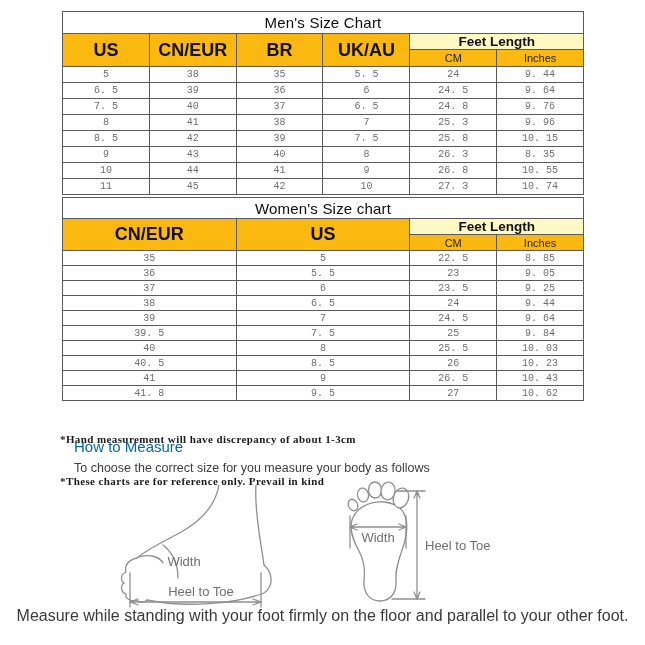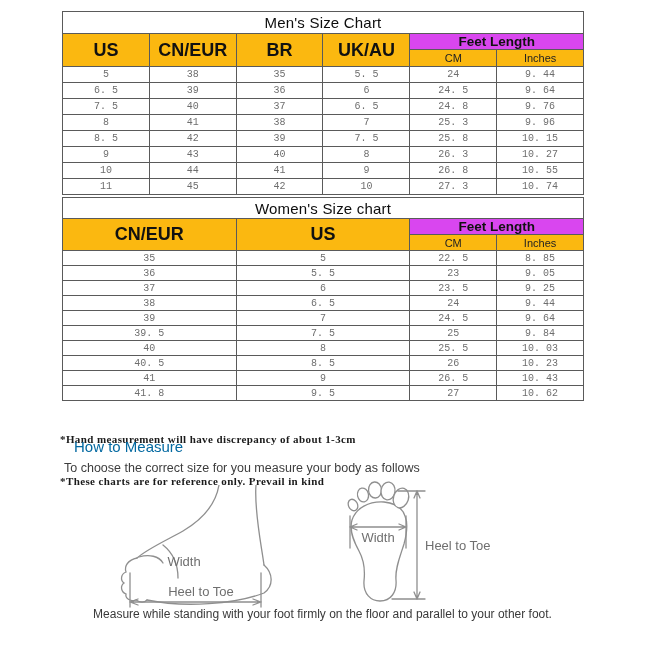--- a/index.html
+++ b/index.html
@@ -4,44 +4,44 @@
 <style>
   html,body{margin:0;padding:0;background:#ffffff;}
   .canvas{position:relative;width:645px;height:645px;background:#ffffff;overflow:hidden;
           font-family:"Liberation Sans",sans-serif;}
 
   
   table.size-table{position:absolute;left:62px;width:522px;border-collapse:collapse;table-layout:fixed;}
   table.size-table td, table.size-table th{border:1px solid #5a5a5a;text-align:center;vertical-align:middle;padding:0;overflow:hidden;}
   .title-cell{background:#ffffff;font-weight:normal;font-size:15px;color:#0d0d0d;letter-spacing:.2px;}
   th.main-head{background:#fbb810;font-weight:bold;font-size:18px;color:#111;}
-  th.feet-head{background:#d946ef;font-weight:bold;font-size:13.5px;color:#111;}
+  th.feet-head{background:#fef9c3;font-weight:bold;font-size:13.5px;color:#111;}
   th.sub-head{background:#fbb810;font-weight:normal;font-size:11px;color:#222;}
   tbody td{font-family:"Liberation Mono",monospace;font-size:10px;color:#6e6e6e;white-space:pre;}
   table.mens{top:11px;}
   table.mens tr.title-row{height:22px;}
   table.mens tr.head-top{height:16px;}
   table.mens tr.head-sub{height:17px;}
   table.mens tbody tr{height:16px;}
   table.womens{top:197px;}
   table.womens tr.title-row{height:21px;}
   table.womens tr.head-top{height:15px;}
   table.womens tr.head-sub{height:16px;}
   table.womens tbody tr{height:15px;}
 
   
   .notes{position:absolute;left:60px;top:404px;font-family:Liberation Serif, serif;
          font-weight:bold;font-size:11px;color:#1a1a1a;line-height:14px;letter-spacing:.4px;white-space:pre;}
 
   
   .htm-heading{position:absolute;left:74px;top:438px;font-size:15px;color:#0369a1;}
-  .htm-subtitle{position:absolute;left:64px;top:461px;font-size:12.5px;color:#3d3d3d;}
+  .htm-subtitle{position:absolute;left:74px;top:461px;font-size:12.5px;color:#3d3d3d;}
   .diagram{position:absolute;}
   .diagram text{font-family:"Liberation Sans",sans-serif;fill:#6f6f6f;stroke:none;}
-  .caption{position:absolute;left:0;top:607px;width:645px;text-align:center;font-size:12px;color:#3a3a3a;}
+  .caption{position:absolute;left:0;top:607px;width:645px;text-align:center;font-size:16px;color:#3a3a3a;}
 </style>
 </head>
 <body>
 
 <div class="canvas">
 
   <table class="size-table mens">
     <colgroup>
       <col style="width:16.66%">
         <col style="width:16.67%">
@@ -106,21 +106,21 @@
           <td>7. 5</td>
           <td>25. 8</td>
           <td>10. 15</td>
         </tr>
         <tr>
           <td>9</td>
           <td>43</td>
           <td>40</td>
           <td>8</td>
           <td>26. 3</td>
-          <td>10. 27</td>
+          <td>8. 35</td>
         </tr>
         <tr>
           <td>10</td>
           <td>44</td>
           <td>41</td>
           <td>9</td>
           <td>26. 8</td>
           <td>10. 55</td>
         </tr>
         <tr>

